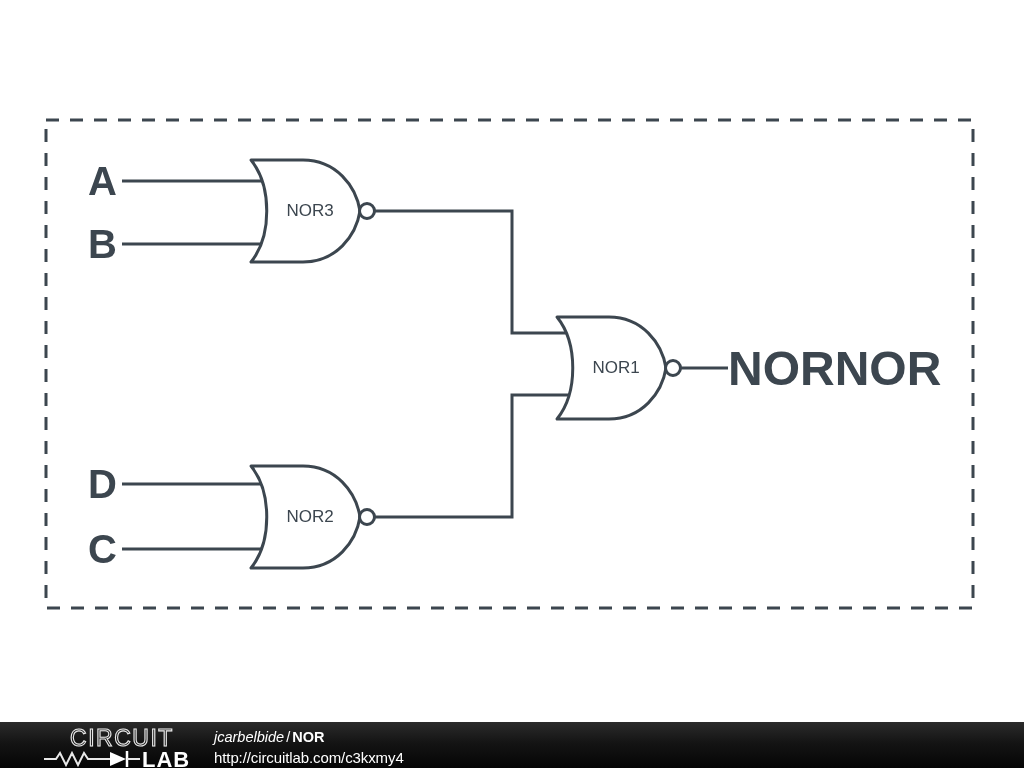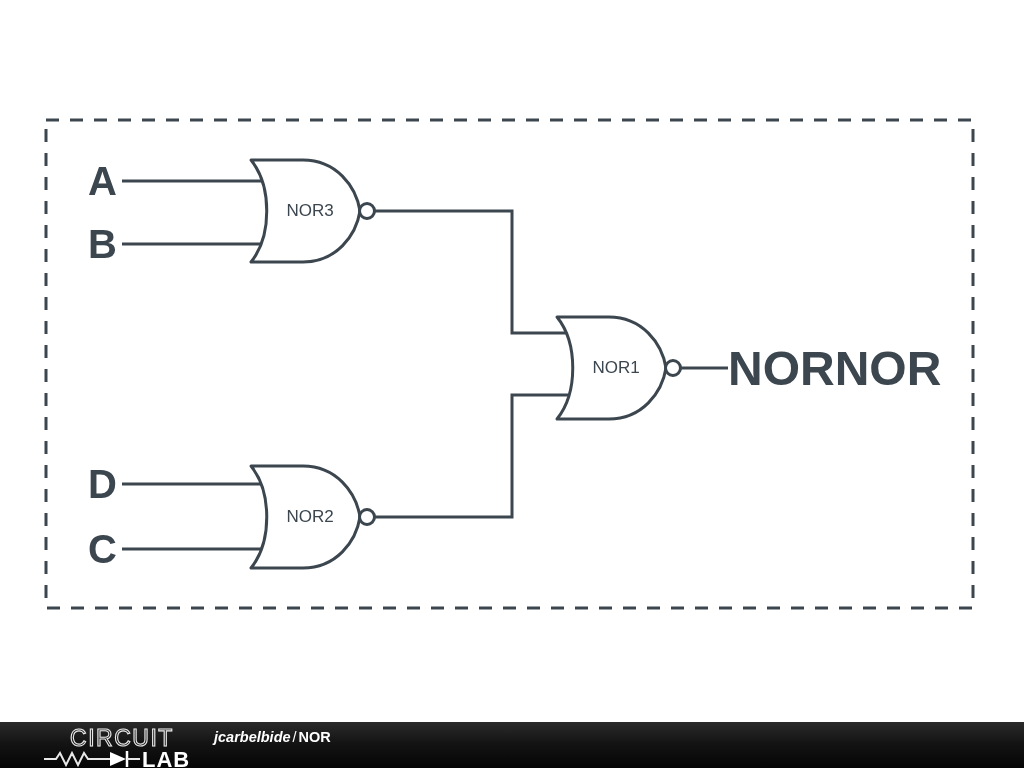--- a/index.html
+++ b/index.html
@@ -54,21 +54,21 @@
     color: #ffffff;
     line-height: 1.0;
   }
   #footer-title-line {
     font-size: 14.5px;
     white-space: nowrap;
     padding-top: 3px;
   }
   #footer-author {
     font-style: italic;
-    font-weight: bold;
+    font-weight: normal;
   }
   #footer-sep {
     font-style: normal;
     font-weight: normal;
     padding: 0 2px;
   }
   #footer-circuit-name {
     font-weight: bold;
     text-align: center;
   }
@@ -164,17 +164,18 @@
         </g>
 
         <text x="106" y="40" text-anchor="start" font-family="Liberation Sans, sans-serif" font-size="22" font-weight="bold" letter-spacing="1" fill="#ffffff">LAB</text>
       </svg>
     </div>
 
     <div id="footer-meta">
       <div id="footer-title-line">
         <span id="footer-author">jcarbelbide</span><span id="footer-sep">/</span><span id="footer-circuit-name">NOR</span>
       </div>
+      <div id="footer-url">http://circuitlab.com/c3kxmy4</div>
     </div>
 
   </div>
 
 </div>
 
 </body></html>

